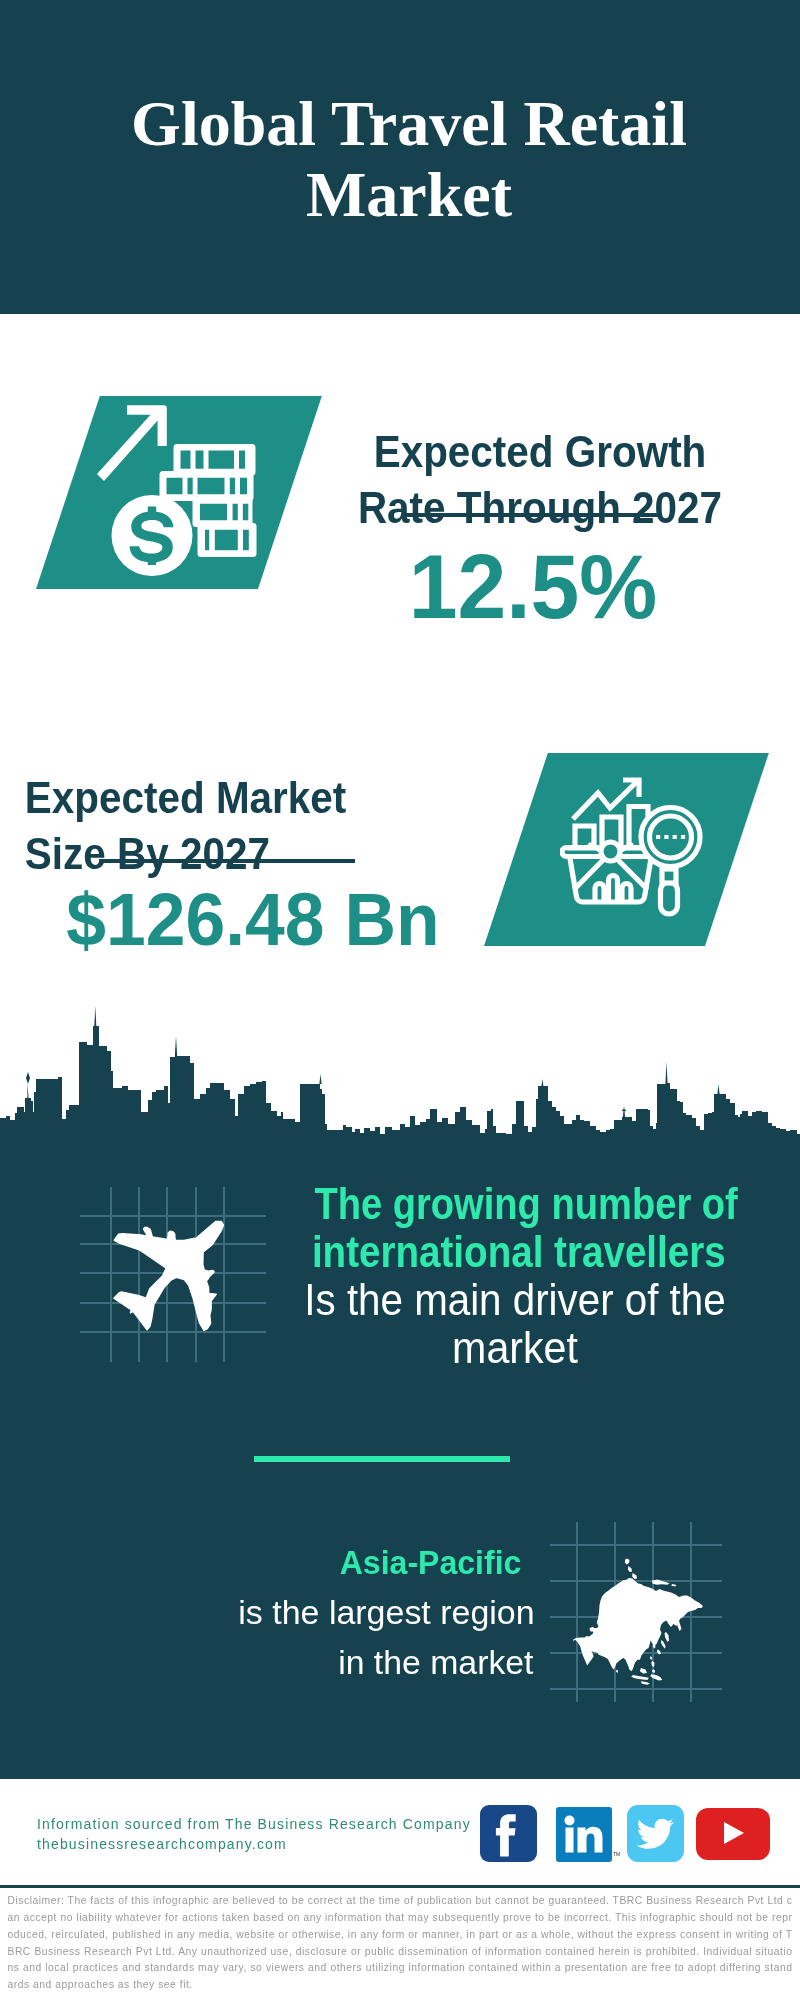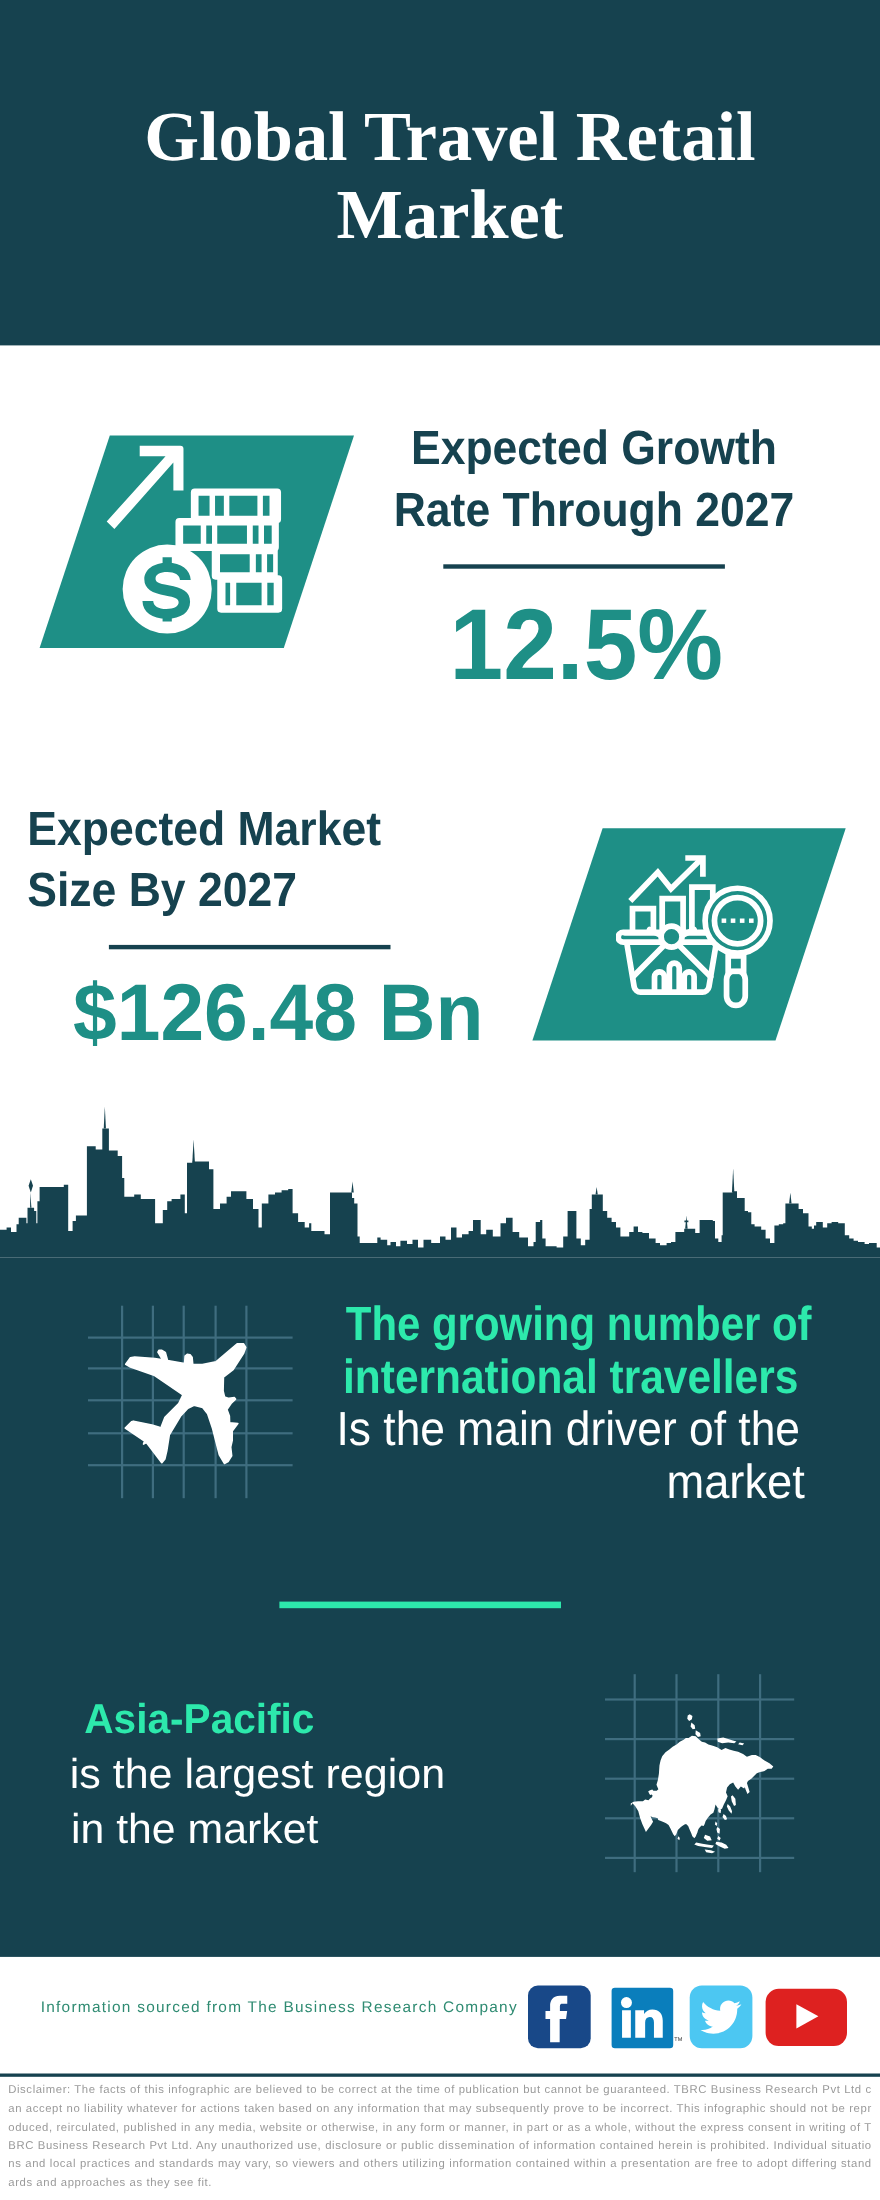--- a/index.html
+++ b/index.html
@@ -9,21 +9,21 @@
   #page{position:relative;width:800px;height:2000px;overflow:hidden;}
 
   
   .header{position:absolute;left:0;top:0;width:800px;height:314px;background:#16424F;font-family:Liberation Serif, serif;}
   .header-title{position:absolute;left:9px;top:88px;width:800px;text-align:center;
       color:#FFFFFF;font-size:64px;font-weight:700;line-height:71px;letter-spacing:0px;}
 
   
   .para{position:absolute;background:#1E8F86;}
 
-  .stat-head{font-size:43.5px;font-weight:700;color:#16424F;line-height:56px;}
+  .stat-head{font-size:43.5px;font-weight:700;color:#16424F;line-height:56px;margin-top:44px;}
   .stat-head > div{transform:scaleX(0.93);}
   .stat-rule{height:4px;background:#16424F;}
   .stat-value{font-weight:700;color:#1E8F86;white-space:nowrap;}
 
   
   .dark{position:absolute;left:0;width:800px;background:#16424F;}
   .skyline{position:absolute;left:0;width:800px;}
 
   .grid-box{position:absolute;}
   .gl{position:absolute;background:#3F6D7F;}
@@ -132,20 +132,21 @@
   <div class="stat-head" style="position:absolute;left:8px;top:726px;width:480px;">
     <div>Expected Market</div>
     <div>Size By 2027</div>
   </div>
   <div class="stat-rule" style="position:absolute;left:99px;top:859px;width:256px;"></div>
 
   <div class="dark" style="top:1143px;height:636px;"></div>
 
   <div class="src-text" style="left:37px;top:1814px;width:460px;">
     <div>Information sourced from The Business Research Company</div>
+    <div>thebusinessresearchcompany.com</div>
   </div>
 
   <div class="soc" style="left:480px;top:1805px;width:57px;height:57px;border-radius:9px;background:#184888;">
     <svg viewBox="0 0 57 57" style="width:57px;height:57px;display:block;">
       <path fill="#FFFFFF" d="M34.6 30.5 h-5.8 v21 h-8.7 v-21 h-4.2 v-7.4 h4.2 v-4.8 c0 -3.5 1.7 -9 9 -9 l 6.6 0.03 v7.2 h-4.8 c-0.8 0 -1.9 0.4 -1.9 2.1 v4.5 h6.6 Z"></path>
     </svg>
   </div>
 
   <div class="soc" style="left:556px;top:1807px;width:56px;height:55px;border-radius:3px;background:#0A7EBC;">
     <svg viewBox="0 0 56 55" style="width:56px;height:55px;display:block;">
@@ -181,21 +182,21 @@
     <div class="gl" style="left:0;top:28px;width:186px;height:2px;"></div>
     <div class="gl" style="left:0;top:56px;width:186px;height:2px;"></div>
     <div class="gl" style="left:0;top:85px;width:186px;height:2px;"></div>
     <div class="gl" style="left:0;top:115px;width:186px;height:2px;"></div>
     <div class="gl" style="left:0;top:144px;width:186px;height:2px;"></div>
   </div>
   <svg style="position:absolute;left:105px;top:1215px;width:125px;height:120px;" viewBox="0 0 125 120">
     <path fill="#FFFFFF" stroke="#FFFFFF" stroke-width="1.5" stroke-linejoin="round" d="M 116.3,6.6 L 118.4,10.0 L 116.3,15.6 L 106.9,30.0 L 98.1,36.9 L 97.8,49.4 L 99.1,55.0 L 103.1,56.3 L 108.1,55.6 L 109.1,56.9 L 105.0,60.9 L 101.3,66.3 L 103.5,72.3 L 103.7,78.4 L 111.2,79.2 L 106.1,85.9 L 106.1,94.4 L 104.7,100.5 L 105.6,108.4 L 102.3,113.6 L 99.0,115.4 L 94.4,107.5 L 88.3,83.7 L 83.8,70.3 L 79.3,64.6 L 71.4,62.4 L 65.8,65.2 L 59.0,72.5 L 48.9,89.4 L 46.6,104.0 L 44.9,111.3 L 42.1,114.7 L 28.1,96.4 L 25.5,97.8 L 26.4,95.0 L 8.9,83.2 L 14.6,77.6 L 16.3,77.0 L 33.1,80.4 L 39.9,82.6 L 41.0,83.7 L 44.8,73.8 L 57.5,61.0 L 61.3,53.1 L 35.0,35.1 L 13.6,27.7 L 9.3,25.3 L 13.6,19.3 L 17.4,18.7 L 35.7,20.0 L 42.8,21.3 L 38.6,14.2 L 39.6,12.5 L 42.2,12.6 L 45.2,14.4 L 47.3,21.9 L 62.8,24.5 L 63.3,17.9 L 65.2,16.3 L 67.8,16.7 L 69.6,18.8 L 70.2,25.2 L 79.0,25.6 L 91.3,23.1 L 110.6,6.6 Z"></path>
   </svg>
 
-  <div class="fact" style="position:absolute;left:286px;top:1180px;width:458px;text-align:right;font-size:43.5px;line-height:48px;">
+  <div class="fact" style="position:absolute;left:286px;top:1180px;width:458px;text-align:center;font-size:43.5px;line-height:48px;">
     <div class="fact-green" style="transform:scaleX(0.876)">The growing number of</div>
     <div class="fact-green" style="transform:scaleX(0.887)">international travellers</div>
     <div class="fact-white" style="transform:scaleX(0.927)">Is the main driver of the</div>
     <div class="fact-white" style="transform:scaleX(0.946)">market</div>
   </div>
 
   <div style="position:absolute;left:254px;top:1456px;width:256px;height:6px;background:#2DE9AC;"></div>
 
   <div class="grid-box" style="left:550px;top:1522px;width:172px;height:180px;">
     <div class="gl" style="left:26px;top:0;width:2px;height:180px;"></div>
@@ -206,21 +207,21 @@
     <div class="gl" style="left:0;top:58px;width:172px;height:2px;"></div>
     <div class="gl" style="left:0;top:94px;width:172px;height:2px;"></div>
     <div class="gl" style="left:0;top:130px;width:172px;height:2px;"></div>
     <div class="gl" style="left:0;top:166px;width:172px;height:2px;"></div>
   </div>
 
   <svg style="position:absolute;left:565px;top:1535px;width:145px;height:155px;" viewBox="0 0 145 155">
     <path fill="#FFFFFF" d="M 61.0,45.0 L 64.0,43.0 L 67.5,43.5 L 70.0,46.0 L 73.0,48.5 L 76.0,49.0 L 79.0,51.0 L 83.0,52.0 L 87.0,53.5 L 91.0,56.0 L 94.5,54.0 L 98.0,55.5 L 102.0,56.5 L 106.0,57.5 L 110.5,59.5 L 114.0,62.0 L 118.5,60.5 L 122.0,60.5 L 126.0,62.5 L 130.0,65.5 L 134.5,68.0 L 138.0,71.0 L 136.5,73.0 L 133.0,73.0 L 130.0,75.0 L 126.0,76.0 L 123.0,77.0 L 120.5,79.5 L 118.0,82.0 L 115.0,84.0 L 113.0,88.0 L 111.5,91.0 L 108.5,89.0 L 106.0,92.0 L 103.5,89.0 L 101.5,85.5 L 98.5,87.0 L 96.0,90.0 L 95.0,94.5 L 96.5,98.0 L 95.0,101.5 L 93.0,105.5 L 91.5,109.0 L 89.5,110.5 L 87.0,108.0 L 85.5,105.5 L 84.5,110.0 L 83.5,113.0 L 81.0,114.5 L 78.5,117.5 L 76.5,120.5 L 75.6,123.1 L 74.7,125.0 L 72.8,124.5 L 71.4,125.9 L 70.0,127.8 L 68.6,131.6 L 67.6,134.4 L 66.2,136.2 L 64.4,134.4 L 63.4,131.6 L 62.0,128.3 L 60.6,125.0 L 58.7,123.1 L 57.3,123.6 L 55.9,124.5 L 54.0,125.9 L 52.6,127.3 L 51.2,128.7 L 49.8,132.5 L 48.4,134.4 L 47.0,132.5 L 45.8,130.1 L 44.5,127.3 L 42.8,124.1 L 40.5,122.4 L 38.1,121.4 L 35.8,120.5 L 33.4,119.6 L 33.0,118.0 L 30.5,117.2 L 28.3,117.0 L 26.4,116.1 L 27.5,118.6 L 28.7,121.2 L 26.9,124.1 L 24.5,127.3 L 22.2,130.4 L 20.8,127.3 L 18.9,123.1 L 17.0,118.0 L 15.2,111.4 L 12.5,107.0 L 10.0,104.4 L 8.5,106.5 L 8.4,104.5 L 11.0,103.0 L 15.0,102.6 L 19.5,102.4 L 21.5,101.0 L 24.5,101.6 L 26.0,100.0 L 27.5,99.0 L 28.3,97.5 L 27.5,96.3 L 26.0,96.8 L 25.0,95.3 L 24.3,93.5 L 26.0,92.5 L 28.0,91.8 L 29.0,93.0 L 32.0,93.0 L 33.5,91.5 L 31.8,87.5 L 33.0,83.5 L 34.0,77.5 L 34.5,70.0 L 35.5,65.5 L 37.0,61.5 L 40.0,58.0 L 43.5,55.5 L 46.5,53.0 L 50.0,51.0 L 53.0,48.5 L 56.5,46.5 L 58.5,45.0 Z"></path>
     <path fill="#FFFFFF" d="M 62.0,23.4 L 64.5,25.0 L 64.0,28.0 L 61.5,29.5 L 59.8,27.5 L 60.2,24.5 Z M 63.5,31.0 L 66.5,33.5 L 67.0,36.5 L 64.8,37.0 L 62.8,34.5 Z M 67.5,38.0 L 71.5,40.5 L 72.0,43.5 L 69.5,44.0 L 67.2,41.5 Z M 87.0,45.5 L 92.5,44.5 L 97.0,46.0 L 100.5,47.0 L 104.5,48.2 L 102.5,49.8 L 97.0,49.2 L 91.5,49.8 L 87.5,48.5 Z M 107.5,49.0 L 111.5,50.0 L 110.0,51.5 L 106.0,50.6 Z M 110.5,83.0 L 113.5,84.2 L 115.0,89.0 L 116.5,94.0 L 114.5,96.0 L 112.8,91.8 L 111.2,86.8 Z M 101.0,97.0 L 103.5,100.2 L 104.0,105.8 L 102.3,106.8 L 100.2,102.5 L 99.5,98.2 Z M 96.5,105.0 L 98.8,107.2 L 100.5,111.5 L 100.0,113.8 L 97.5,110.8 L 95.8,107.3 Z M 92.8,114.2 L 95.0,116.0 L 96.0,118.8 L 94.0,119.5 L 91.8,116.8 Z M 88.8,109.0 L 90.5,110.5 L 90.1,113.5 L 88.2,112.5 L 87.8,110.1 Z M 85.5,121.0 L 87.0,122.5 L 86.6,125.0 L 84.9,123.6 Z M 87.3,126.0 L 89.5,127.8 L 89.1,132.0 L 87.0,131.0 L 86.3,127.8 Z M 88.0,134.0 L 90.2,135.8 L 89.2,138.2 L 87.0,136.5 Z M 67.9,140.0 L 73.5,141.1 L 79.1,142.1 L 84.0,142.8 L 82.3,144.9 L 75.6,144.2 L 69.7,143.2 L 66.2,141.8 Z M 86.1,139.3 L 91.0,140.0 L 95.2,142.1 L 97.3,144.9 L 93.8,145.6 L 88.9,143.5 L 85.4,141.4 Z M 75.6,146.3 L 81.2,147.0 L 85.1,148.4 L 82.3,149.8 L 77.0,148.8 Z M 76.0,133.0 L 80.5,134.5 L 82.0,138.0 L 78.0,138.5 L 74.8,136.0 Z M 51.8,134.4 L 53.0,135.8 L 52.6,138.0 L 50.9,136.6 Z M 67.5,129.0 L 69.0,130.2 L 68.5,132.0 L 66.8,130.8 Z"></path>
   </svg>
-  <div class="fact" style="position:absolute;left:70px;top:1538px;width:458px;text-align:left;font-size:38px;line-height:50px;">
+  <div class="fact" style="position:absolute;left:70px;top:1538px;width:458px;text-align:right;font-size:33px;line-height:50px;">
     <div class="fact-green" style="transform:scaleX(0.971)">Asia-Pacific</div>
     <div class="fact-white" style="transform:scaleX(1.029)">is the largest region</div>
     <div class="fact-white" style="transform:scaleX(1.024)">in the market</div>
   </div>
 
   <svg class="skyline" style="top:1000px;height:145px;" viewBox="0 1000 800 145">
     <path d="M 0,1143 L 0,1118 L 6,1118 L 6,1116 L 10,1116 L 10,1120 L 15,1120 L 15,1113 L 17,1113 L 17,1107 L 24,1107 L 24,1112 L 25,1112 L 25,1098 L 31,1098 L 31,1101 L 33,1101 L 33,1112 L 34,1112 L 34,1092 L 36,1092 L 36,1079 L 58,1079 L 58,1077 L 62,1077 L 62,1119 L 66,1119 L 66,1110 L 69,1110 L 69,1105 L 79,1105 L 79,1042 L 87,1042 L 87,1045 L 93,1045 L 93,1026 L 99,1026 L 99,1046 L 107,1046 L 107,1051 L 111,1051 L 111,1071 L 113,1071 L 113,1088 L 122,1088 L 122,1086 L 128,1086 L 128,1090 L 141,1090 L 141,1112 L 148,1112 L 148,1100 L 152,1100 L 152,1092 L 156,1092 L 156,1090 L 164,1090 L 164,1086 L 168,1086 L 168,1103 L 170,1103 L 170,1057 L 175,1057 L 175,1056 L 190,1056 L 190,1063 L 194,1063 L 194,1099 L 200,1099 L 200,1094 L 206,1094 L 206,1088 L 210,1088 L 210,1083 L 216,1083 L 216,1083 L 224,1083 L 224,1090 L 230,1090 L 230,1099 L 235,1099 L 235,1116 L 238,1116 L 238,1094 L 244,1094 L 244,1086 L 250,1086 L 250,1084 L 256,1084 L 256,1082 L 262,1082 L 262,1081 L 266,1081 L 266,1103 L 271,1103 L 271,1111 L 277,1111 L 277,1116 L 281,1116 L 281,1112 L 283,1112 L 283,1119 L 295,1119 L 295,1122 L 300,1122 L 300,1084 L 320,1084 L 320,1089 L 322,1089 L 322,1094 L 325,1094 L 325,1124 L 327,1124 L 327,1130 L 343,1130 L 343,1125 L 346,1125 L 346,1127 L 352,1127 L 352,1132 L 355,1132 L 355,1129 L 360,1129 L 360,1133 L 364,1133 L 364,1128 L 370,1128 L 370,1131 L 375,1131 L 375,1127 L 380,1127 L 380,1134 L 385,1134 L 385,1127 L 392,1127 L 392,1130 L 400,1130 L 400,1124 L 405,1124 L 405,1127 L 410,1127 L 410,1116 L 415,1116 L 415,1125 L 420,1125 L 420,1122 L 426,1122 L 426,1119 L 430,1119 L 430,1109 L 437,1109 L 437,1122 L 442,1122 L 442,1118 L 448,1118 L 448,1124 L 455,1124 L 455,1112 L 460,1112 L 460,1107 L 466,1107 L 466,1120 L 472,1120 L 472,1125 L 480,1125 L 480,1133 L 485,1133 L 485,1129 L 487,1129 L 487,1111 L 491,1111 L 491,1109 L 493,1109 L 493,1126 L 496,1126 L 496,1133 L 506,1133 L 506,1134 L 512,1134 L 512,1124 L 516,1124 L 516,1101 L 524,1101 L 524,1126 L 528,1126 L 528,1132 L 532,1132 L 532,1127 L 536,1127 L 536,1099 L 538,1099 L 538,1086 L 548,1086 L 548,1101 L 552,1101 L 552,1107 L 556,1107 L 556,1111 L 560,1111 L 560,1116 L 564,1116 L 564,1124 L 572,1124 L 572,1120 L 576,1120 L 576,1115 L 580,1115 L 580,1120 L 584,1120 L 584,1121 L 590,1121 L 590,1126 L 596,1126 L 596,1130 L 600,1130 L 600,1132 L 606,1132 L 606,1130 L 610,1130 L 610,1129 L 614,1129 L 614,1120 L 622,1120 L 622,1117 L 626,1117 L 626,1117 L 632,1117 L 632,1121 L 636,1121 L 636,1109 L 648,1109 L 648,1110 L 650,1110 L 650,1126 L 653,1126 L 653,1129 L 656,1129 L 656,1123 L 657,1123 L 657,1084 L 666,1084 L 666,1083 L 670,1083 L 670,1089 L 677,1089 L 677,1101 L 680,1101 L 680,1102 L 683,1102 L 683,1113 L 686,1113 L 686,1115 L 692,1115 L 692,1118 L 696,1118 L 696,1126 L 700,1126 L 700,1130 L 704,1130 L 704,1114 L 708,1114 L 708,1113 L 712,1113 L 712,1112 L 714,1112 L 714,1094 L 726,1094 L 726,1099 L 730,1099 L 730,1103 L 735,1103 L 735,1115 L 738,1115 L 738,1117 L 740,1117 L 740,1114 L 742,1114 L 742,1111 L 748,1111 L 748,1116 L 752,1116 L 752,1112 L 756,1112 L 756,1111 L 762,1111 L 762,1112 L 768,1112 L 768,1123 L 772,1123 L 772,1126 L 776,1126 L 776,1128 L 780,1128 L 780,1129 L 786,1129 L 786,1131 L 790,1131 L 790,1130 L 797,1130 L 797,1134 L 800,1134 L 800,1143 Z" fill="#16424F"></path>
     <path d="M 95.3,1006 L 96.3,1026 L 94.3,1026 Z" fill="#16424F"></path>
     <path d="M 176,1036 L 177.2,1057 L 174.8,1057 Z" fill="#16424F"></path>
     <path d="M 28,1072 L 30,1078 L 28,1084 L 26,1078 Z" fill="#16424F"></path>

